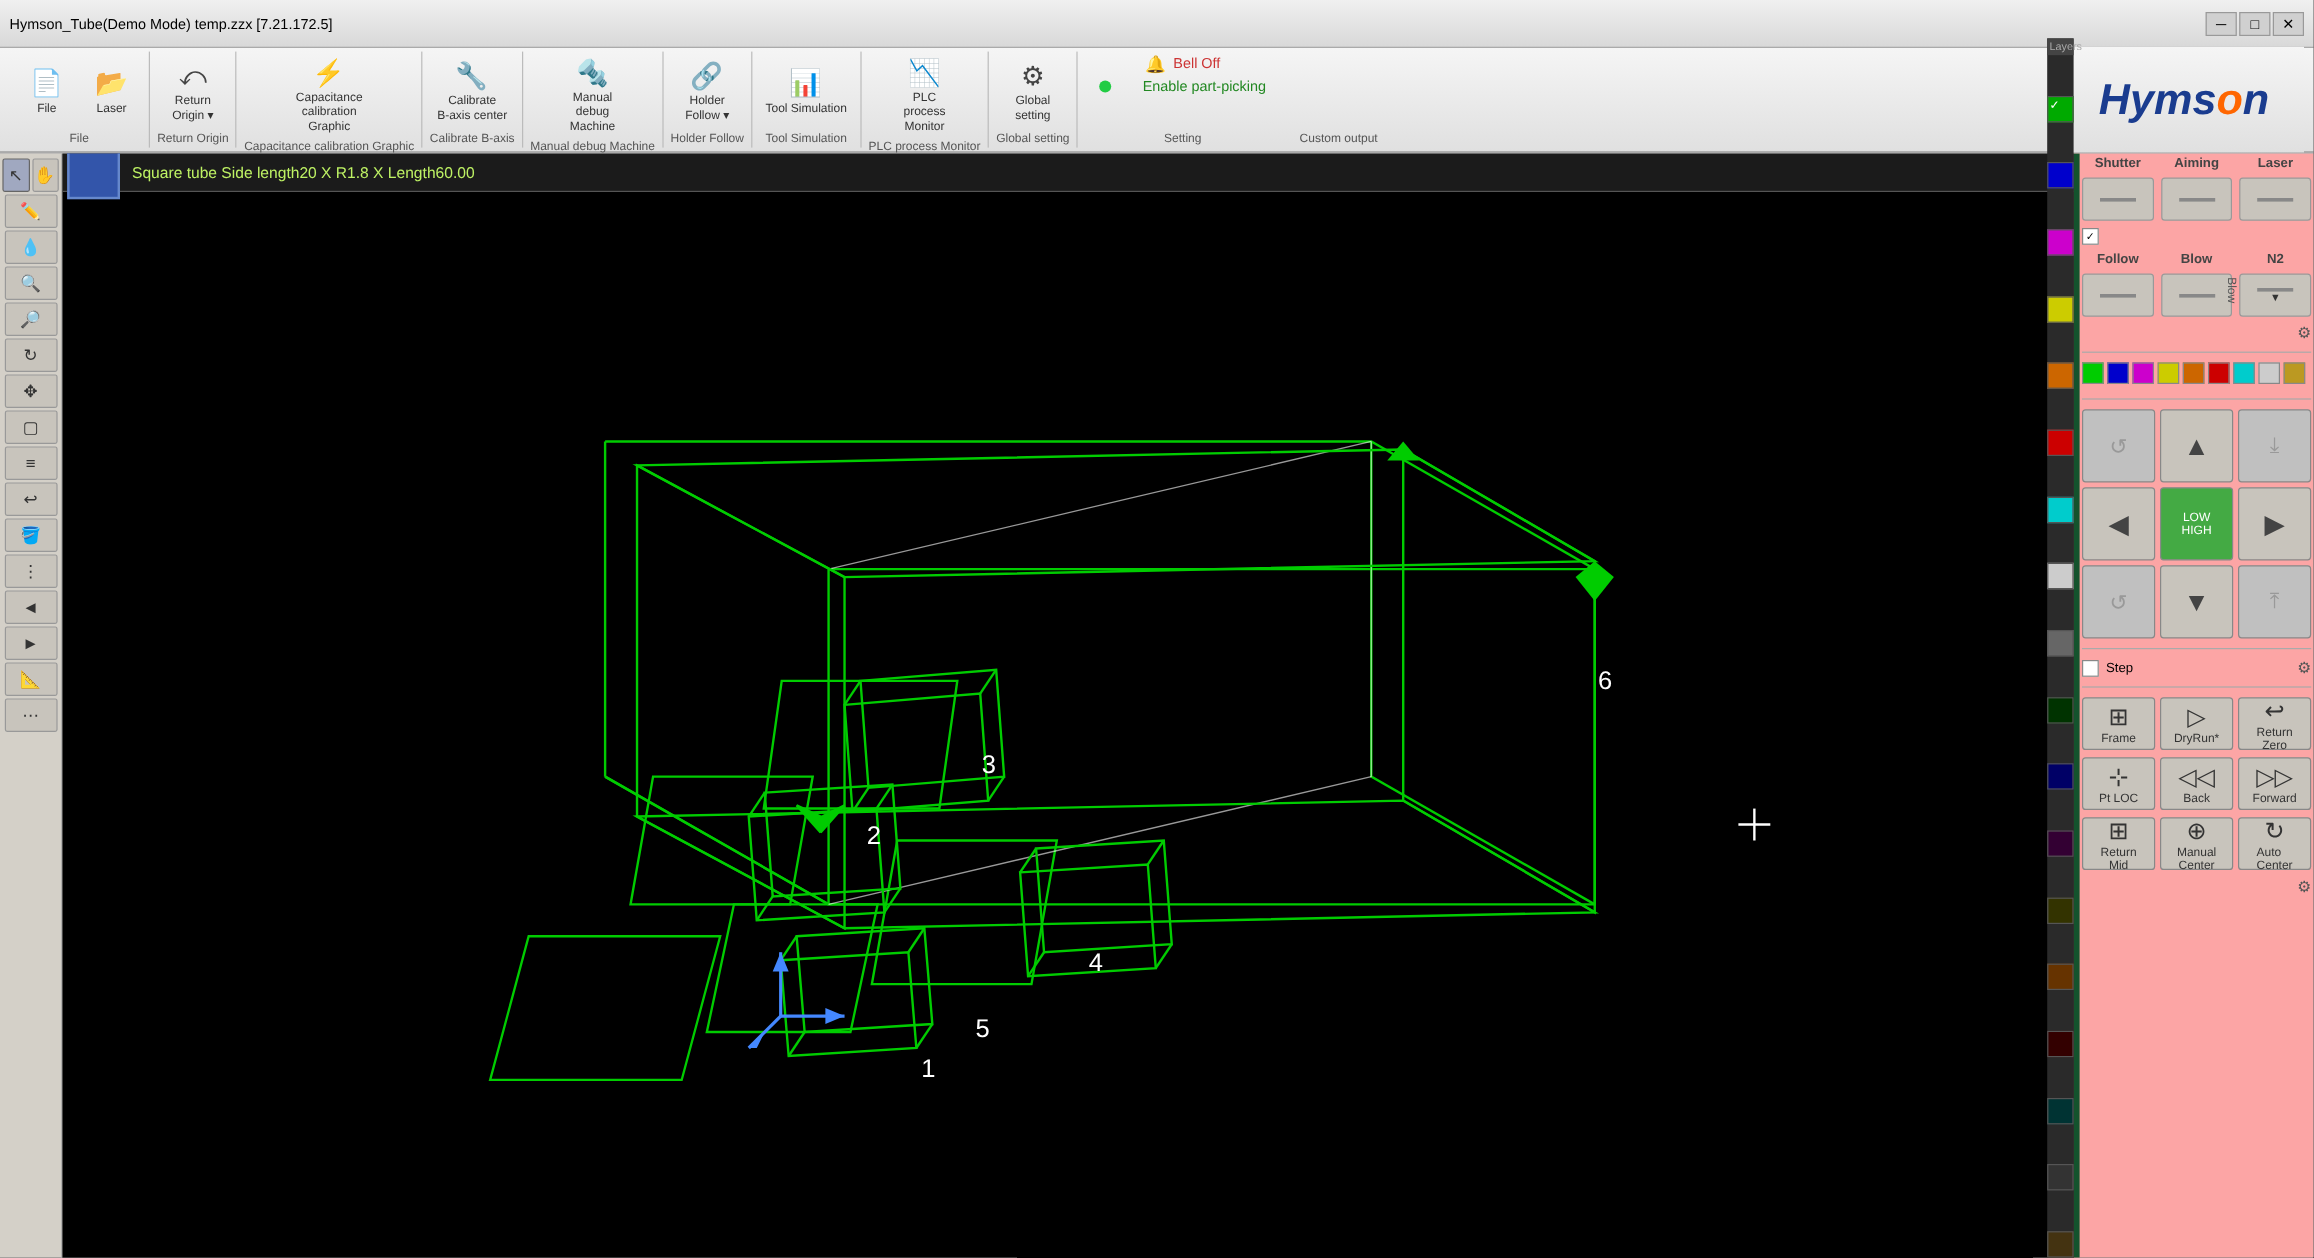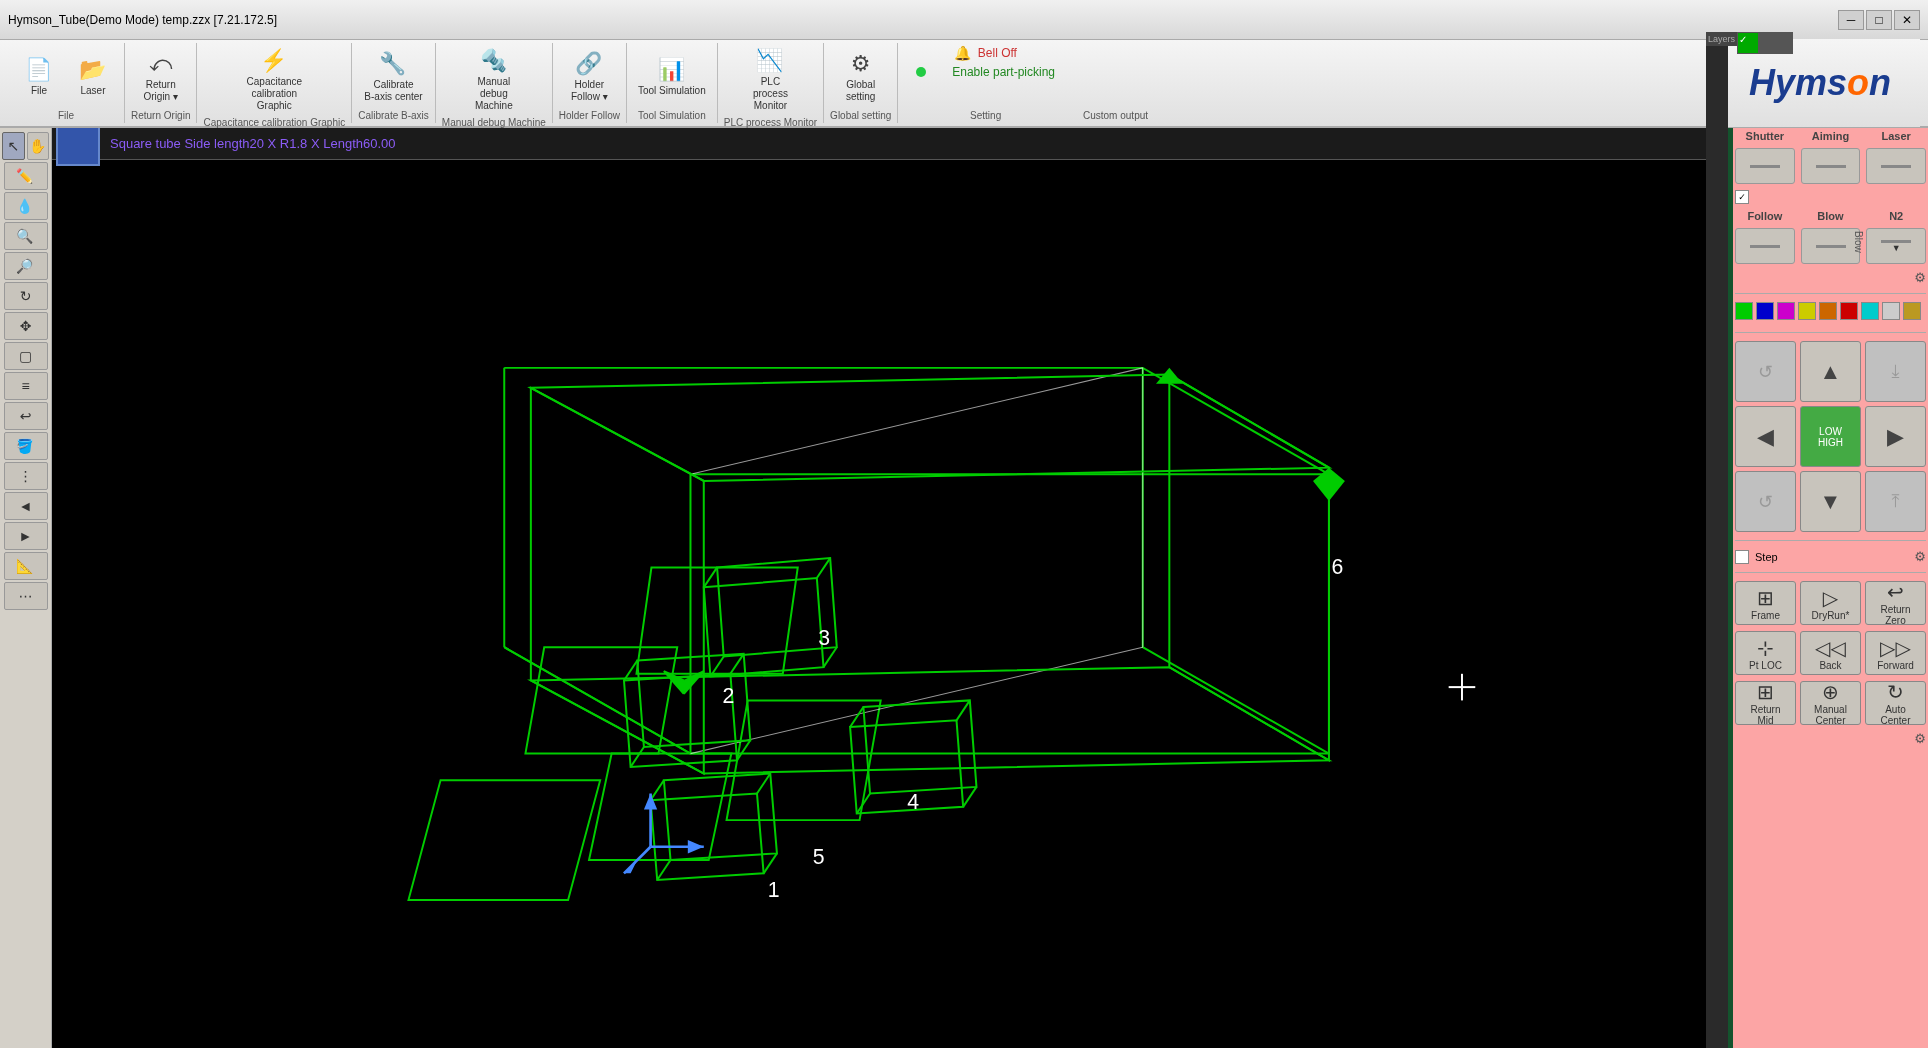--- a/index.html
+++ b/index.html
@@ -313,21 +313,22 @@
 
     
     #color-panel {
       position: absolute;
       right: 200px;
       top: 32px;
       bottom: 0;
       width: 22px;
       background: #2a2a2a;
       display: flex;
-      flex-direction: row;
+      flex-direction: column;
+      justify-content: space-between;
     }
 
     .highlighted-low-high {
       background: #44aa44 !important;
       color: white !important;
     }
   </style>
 </head>
 <body>
 
@@ -481,21 +482,21 @@
     <div class="side-btn">◄</div>
     <div class="side-btn">►</div>
     <div class="side-btn">📐</div>
     <div class="side-btn">⋯</div>
   </div>
 
   <div id="viewport">
 
     <div class="viewport-top-bar">
       <div class="blue-square"></div>
-      <span style="color:#8b5cf6; font-size:13px; margin-left:8px;">Square tube Side length20 X R1.8 X Length60.00</span>
+      <span style="color:#bef264; font-size:13px; margin-left:8px;">Square tube Side length20 X R1.8 X Length60.00</span>
     </div>
 
     <svg id="tube-svg" viewBox="0 0 1260 600">
 
       <g stroke="#00cc00" stroke-width="1.5" fill="none">
 
         <polyline points="340,130 820,130 960,210 480,210" stroke="#00cc00"></polyline>
 
         <polyline points="960,210 960,420 480,420 340,340" stroke="#00cc00"></polyline>
 
@@ -750,21 +751,21 @@
       <div class="rp-action-btn">
         <span class="big-icon">⊞</span>
         <span style="text-align:center; line-height:1.1;">Return<br>Mid</span>
       </div>
       <div class="rp-action-btn">
         <span class="big-icon">⊕</span>
         <span style="text-align:center; line-height:1.1;">Manual<br>Center</span>
       </div>
       <div class="rp-action-btn">
         <span class="big-icon">↻</span>
-        <span style="text-align:center; line-height:1.1;">Auto<br>Center</span>
+        <span style="line-height:1.1;">Auto<br>Center</span>
       </div>
     </div>
 
     <div style="display:flex; justify-content:flex-end;">
       <span class="rp-gear">⚙</span>
     </div>
   </div>
 </div>
 
 </body></html>

